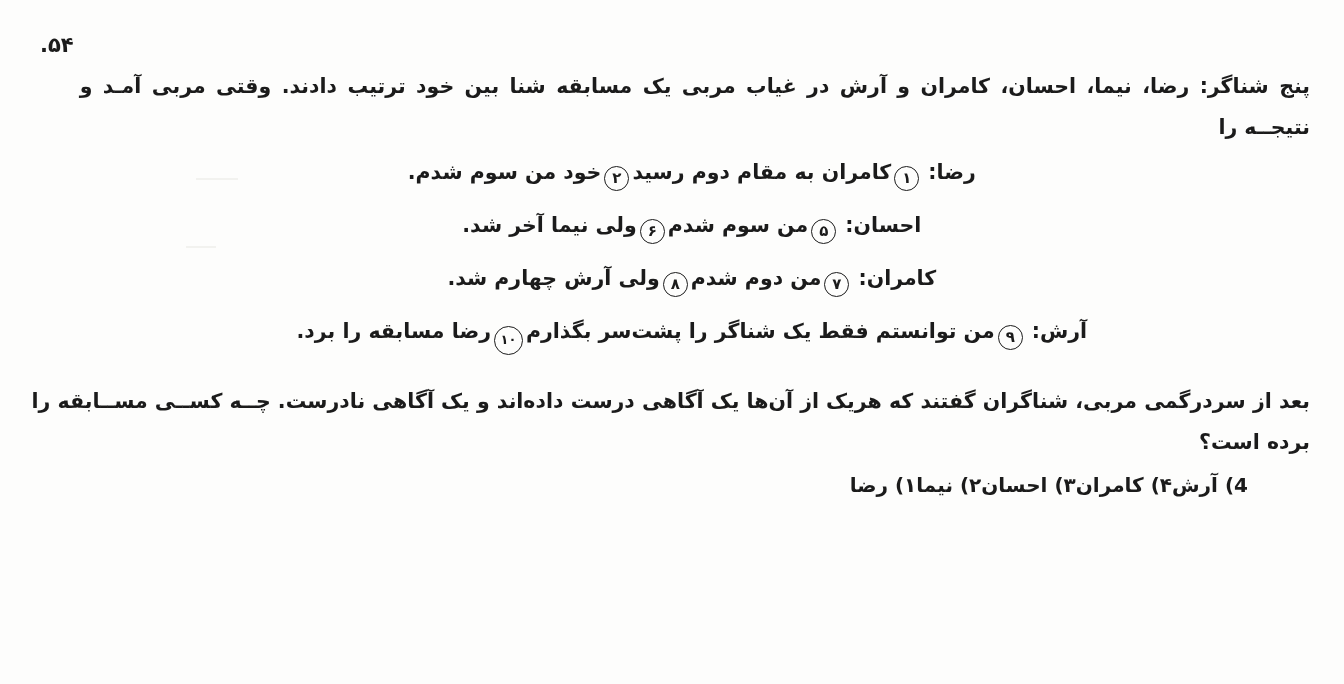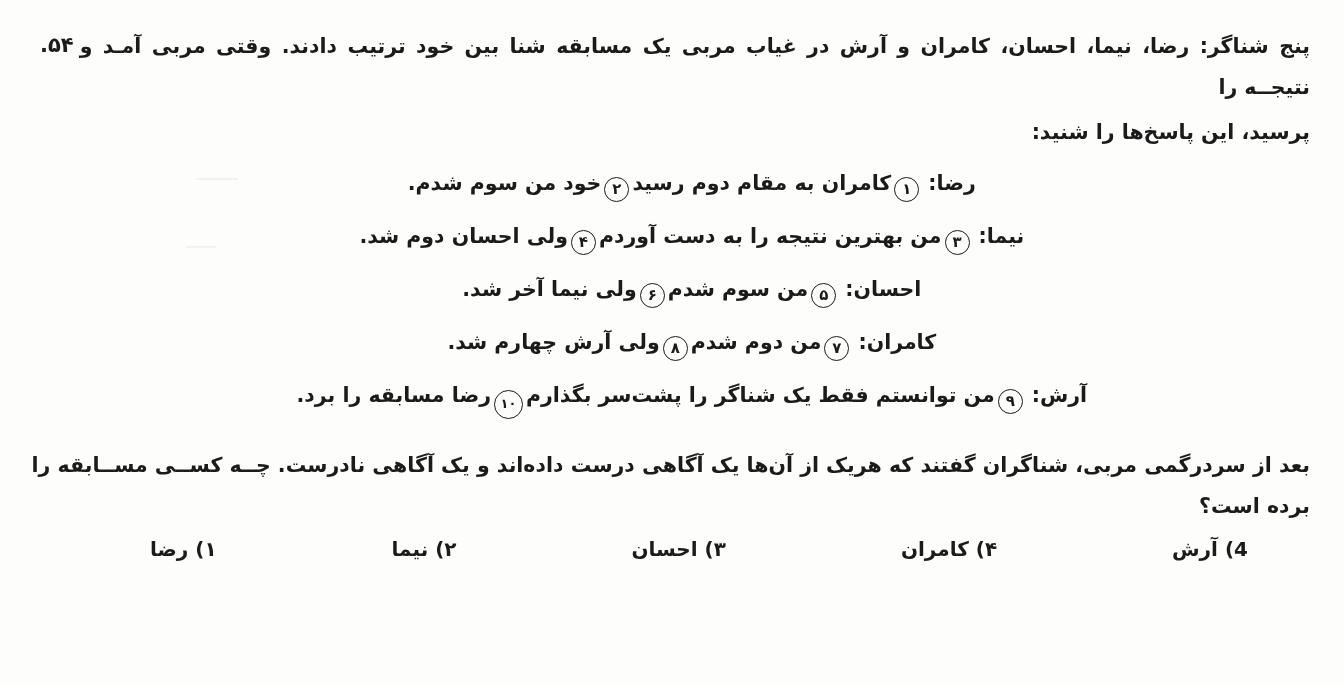--- a/index.html
+++ b/index.html
@@ -35,20 +35,21 @@
     font-weight: bold;
     font-size: 21px;
     line-height: 1.9;
     padding-left: 14px;
     white-space: nowrap;
     letter-spacing: 0;
   }
   .q-body {
     flex: 1 1 auto;
     min-width: 0;
+    margin-top: 40px;
   }
   .stem {
     font-size: 20.5px;
     line-height: 2.0;
     font-weight: bold;
     text-align: justify;
     text-align-last: right;
     margin: 0 0 4px 0;
     padding-left: 6px;
   }
@@ -103,21 +104,21 @@
   }
   .closing-2 {
     font-size: 20.5px;
     line-height: 2.0;
     font-weight: bold;
     margin: 0 0 6px 0;
   }
   .options {
     display: flex;
     flex-direction: row-reverse;
-    justify-content: space-between;
+    justify-content: flex-end;
     align-items: center;
     margin: 10px 0 0 0;
     padding: 0 96px 0 150px;
     box-sizing: border-box;
   }
   .option {
     font-size: 20px;
     font-weight: bold;
     white-space: nowrap;
     direction: rtl;
@@ -138,29 +139,25 @@
   <div class="smudge s1"></div>
   <div class="smudge s2"></div>
 
   <div class="q-block">
 
     <div class="q-number">۵۴.</div>
 
     <div class="q-body">
 
       <p class="stem">پنج شناگر: رضا، نیما، احسان، کامران و آرش در غیاب مربی یک مسابقه شنا بین خود ترتیب دادند. وقتی مربی آمـد و نتیجــه را</p>
-      <p class="stem-2">پرسید، این پاسخ‌ها را شنید:</p>
 
       <p class="statement">
         <span class="speaker">رضا:</span><span class="circ">۱</span><span>کامران به مقام دوم رسید</span><span class="circ">۲</span><span>خود من سوم شدم.</span>
       </p>
 
-      <p class="statement">
-        <span class="speaker">نیما:</span><span class="circ">۳</span><span>من بهترین نتیجه را به دست آوردم</span><span class="circ">۴</span><span>ولی احسان دوم شد.</span>
-      </p>
 
       <p class="statement">
         <span class="speaker">احسان:</span><span class="circ">۵</span><span>من سوم شدم</span><span class="circ">۶</span><span>ولی نیما آخر شد.</span>
       </p>
 
       <p class="statement">
         <span class="speaker">کامران:</span><span class="circ">۷</span><span>من دوم شدم</span><span class="circ">۸</span><span>ولی آرش چهارم شد.</span>
       </p>
 
       <p class="statement">

